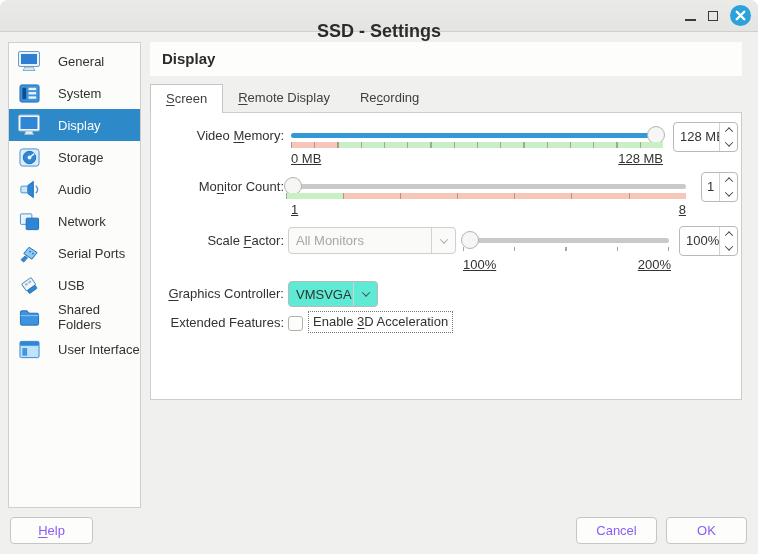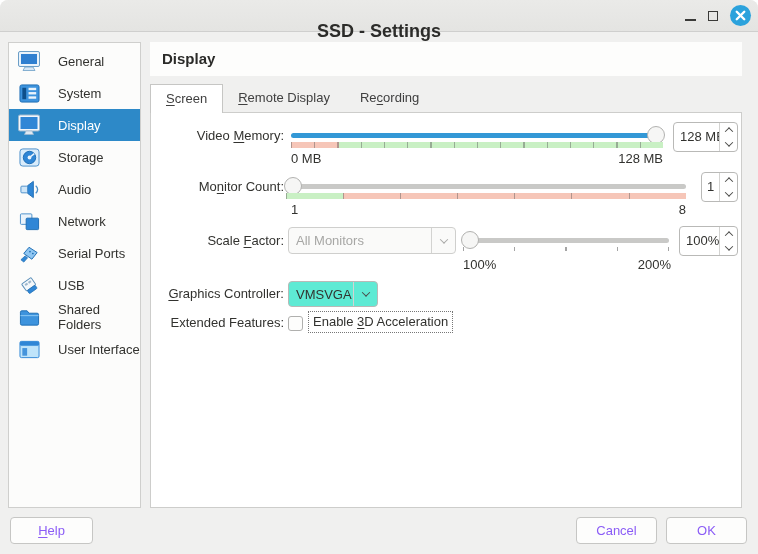--- a/index.html
+++ b/index.html
@@ -31,21 +31,21 @@
   
   .main-header { position:absolute; left:150px; top:42px; width:592px; height:34px; background:#fdfdfc; }
   .main-header .title { font-weight:bold; font-size:15px; line-height:34px; padding-left:12px; color:#2b2b29; }
 
   
   .tabbar { position:absolute; left:150px; top:84px; height:29px; display:flex; z-index:2; }
   .tab { padding:0 15px; line-height:28px; color:#404040; }
   .tab.active { background:#ffffff; border:1px solid var(--border,#c6c6c4); border-bottom:none; }
 
   
-  .content-panel { position:absolute; left:150px; top:112px; width:592px; height:396px;
+  .content-panel { position:absolute; left:150px; top:112px; width:592px; height:288px;
     background:var(--panel-bg,#ffffff); border:1px solid #cdcdcb; z-index:1; }
   .row-label { position:absolute; left:0; width:133px; text-align:right; height:18px; line-height:18px; }
 
   
   .slider { position:absolute; height:20px; }
   .slider .track { position:absolute; left:0; right:0; top:8px; height:5px; border-radius:3px;
     background:var(--slider-track,#c9c9c7); }
   .slider.filled .track { background:var(--slider-fill,#3398d6); }
   .slider .handle { position:absolute; top:1px; width:18px; height:18px; border-radius:50%;
     background:#f6f6f5; border:1px solid #b2b2b0; }
@@ -54,21 +54,21 @@
 
   .tickstrip { position:absolute; height:6px; }
   .tickstrip.vm { background-image:
       repeating-linear-gradient(to right, rgba(90,90,90,.45) 0 1px, transparent 1px 23.25px),
       linear-gradient(to right, var(--tick-pink,#f6c6b8) 0 13%, var(--tick-green,#c9f0c4) 13% 100%); }
   .tickstrip.mc { background-image:
       repeating-linear-gradient(to right, rgba(90,90,90,.45) 0 1px, transparent 1px 57.1px),
       linear-gradient(to right, var(--tick-green,#c9f0c4) 0 14.3%, var(--tick-pink,#f6c6b8) 14.3% 100%); }
   .tickmarks { position:absolute; height:4px;
     background-image:repeating-linear-gradient(to right, rgba(90,90,90,.55) 0 1px, transparent 1px 51.25px); }
-  .range-labels { position:absolute; display:flex; justify-content:space-between; height:16px; line-height:16px; }
+  .range-labels { position:absolute; display:flex; justify-content:space-between; height:16px; line-height:16px;text-decoration:underline; }
 
   
   .spinbox { position:absolute; height:30px; background:#ffffff; border:1px solid #b9b9b7; border-radius:4px;
     display:flex; overflow:hidden; }
   .spin-value { flex:1; padding-left:6px; line-height:28px; white-space:nowrap; overflow:hidden; }
   .spin-value.center { text-align:center; padding-left:0; }
   .spin-arrows { width:18px; border-left:1px solid #d3d3d1; display:flex; flex-direction:column; }
   .spin-up,.spin-down { flex:1; display:flex; align-items:center; justify-content:center; }
   .chev { width:6px; height:6px; border-right:1.6px solid #4a4a48; border-bottom:1.6px solid #4a4a48; display:inline-block; }
   .chev.up { transform:rotate(-135deg) translate(-1px,-1px); }

